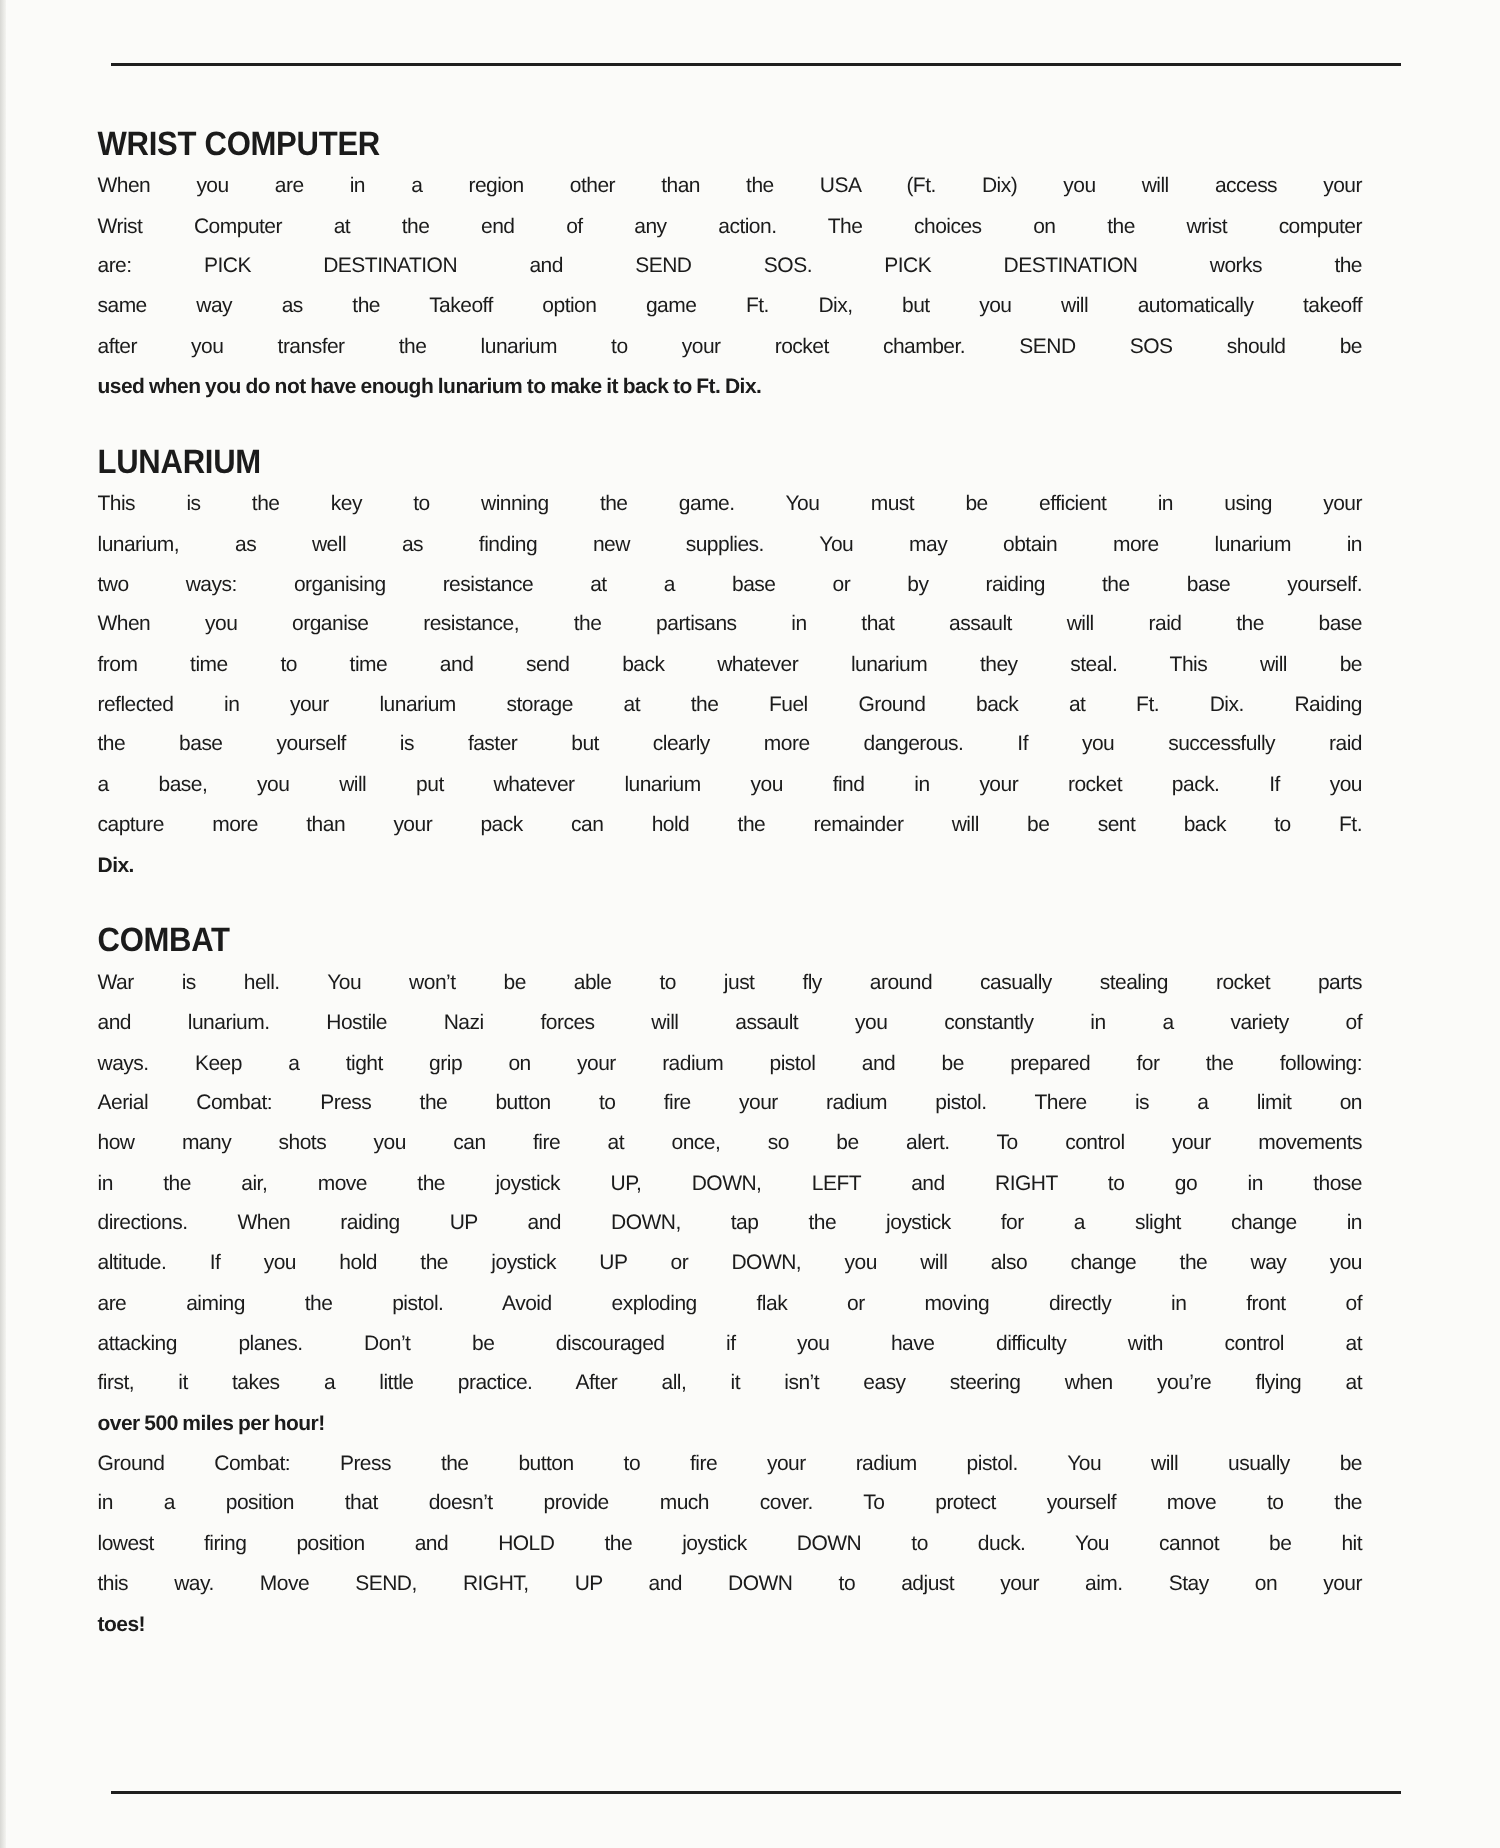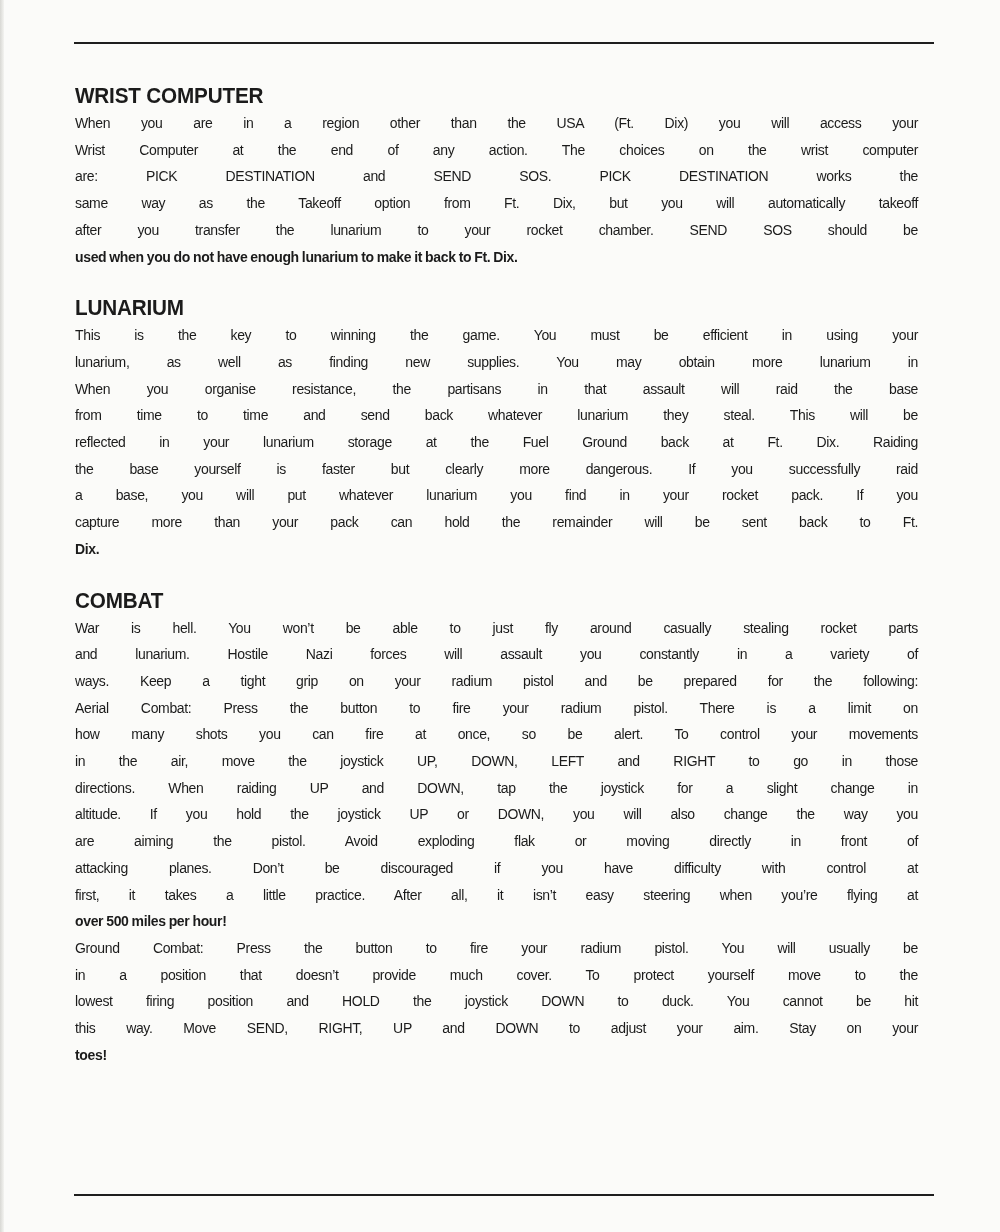--- a/index.html
+++ b/index.html
@@ -25,21 +25,21 @@
       position: absolute;
       left: 74px;
       width: 860px;
       height: 2px;
       background: #1e1e1e;
     }
     .rule.top { top: 42px; }
     .rule.bottom { top: 1194px; }
     .content {
       position: absolute;
-      left: 75px;
+      left: 65px;
       top: 82px;
       width: 843px;
     }
     .section { margin: 0; }
     .section + .section { margin-top: 24px; }
     .heading {
       font-weight: bold;
       font-size: 22.5px;
       line-height: 28px;
       margin: 0;
@@ -76,31 +76,32 @@
 <div class="rule top"></div>
 
 <div class="content">
 
   <section class="section">
     <h2 class="heading">WRIST COMPUTER</h2>
     <p class="para">
       <span class="line">When you are in a region other than the USA (Ft. Dix) you will access your</span>
       <span class="line">Wrist Computer at the end of any action. The choices on the wrist computer</span>
       <span class="line">are: PICK DESTINATION and SEND SOS. PICK DESTINATION works the</span>
-      <span class="line">same way as the Takeoff option from Ft. Dix, but you will automatically takeoff</span>
+      <span class="line">same way as the Takeoff option game Ft. Dix, but you will automatically takeoff</span>
       <span class="line">after you transfer the lunarium to your rocket chamber. SEND SOS should be</span>
       <span class="line last">used when you do not have enough lunarium to make it back to Ft. Dix.</span>
     </p>
   </section>
 
   <section class="section">
     <h2 class="heading">LUNARIUM</h2>
     <p class="para">
       <span class="line">This is the key to winning the game. You must be efficient in using your</span>
       <span class="line">lunarium, as well as finding new supplies. You may obtain more lunarium in</span>
+      <span class="line">two ways: organising resistance at a base or by raiding the base yourself.</span>
       <span class="line">When you organise resistance, the partisans in that assault will raid the base</span>
       <span class="line">from time to time and send back whatever lunarium they steal. This will be</span>
       <span class="line">reflected in your lunarium storage at the Fuel Ground back at Ft. Dix. Raiding</span>
       <span class="line">the base yourself is faster but clearly more dangerous. If you successfully raid</span>
       <span class="line">a base, you will put whatever lunarium you find in your rocket pack. If you</span>
       <span class="line">capture more than your pack can hold the remainder will be sent back to Ft.</span>
       <span class="line last">Dix.</span>
     </p>
   </section>
 

